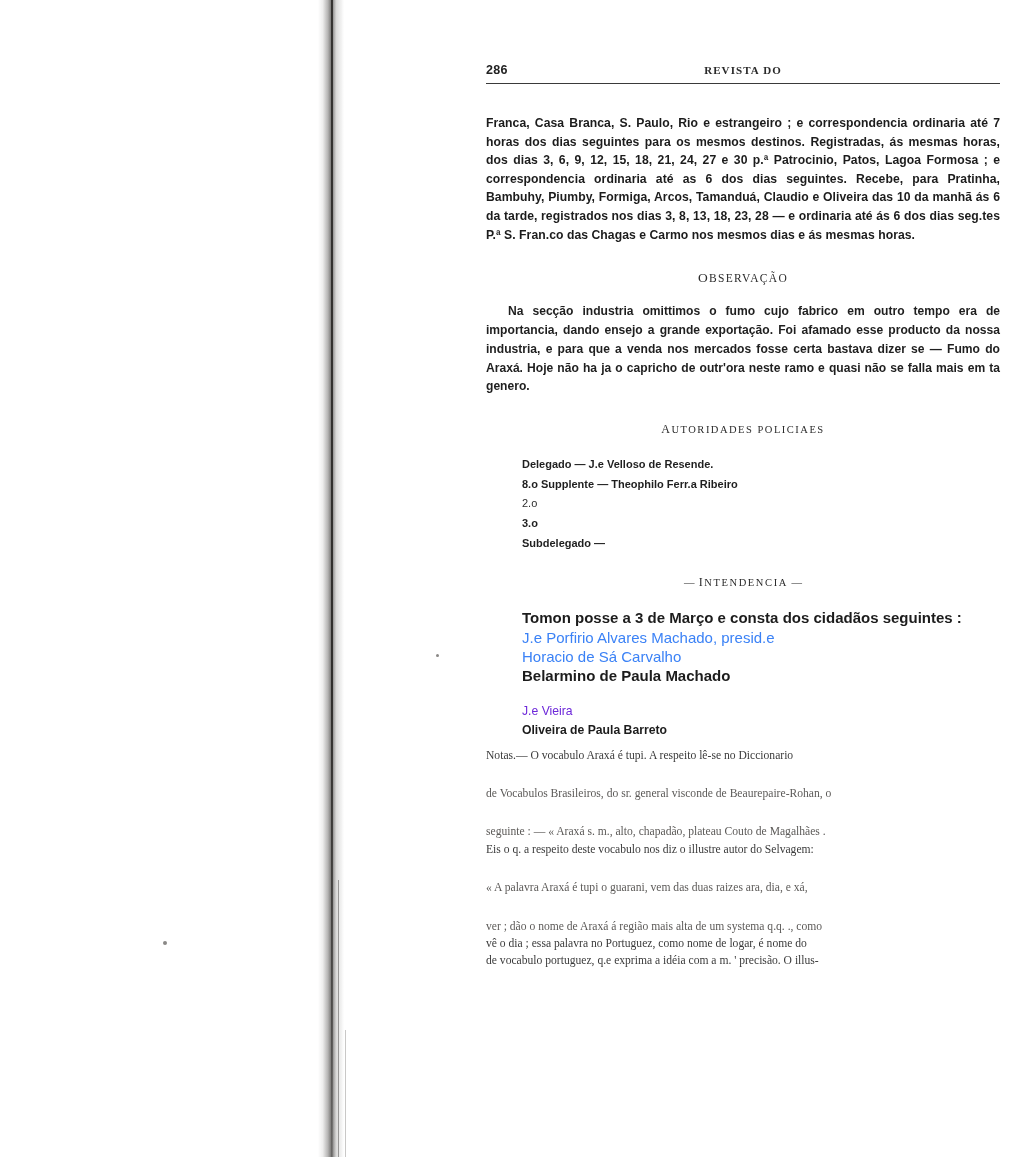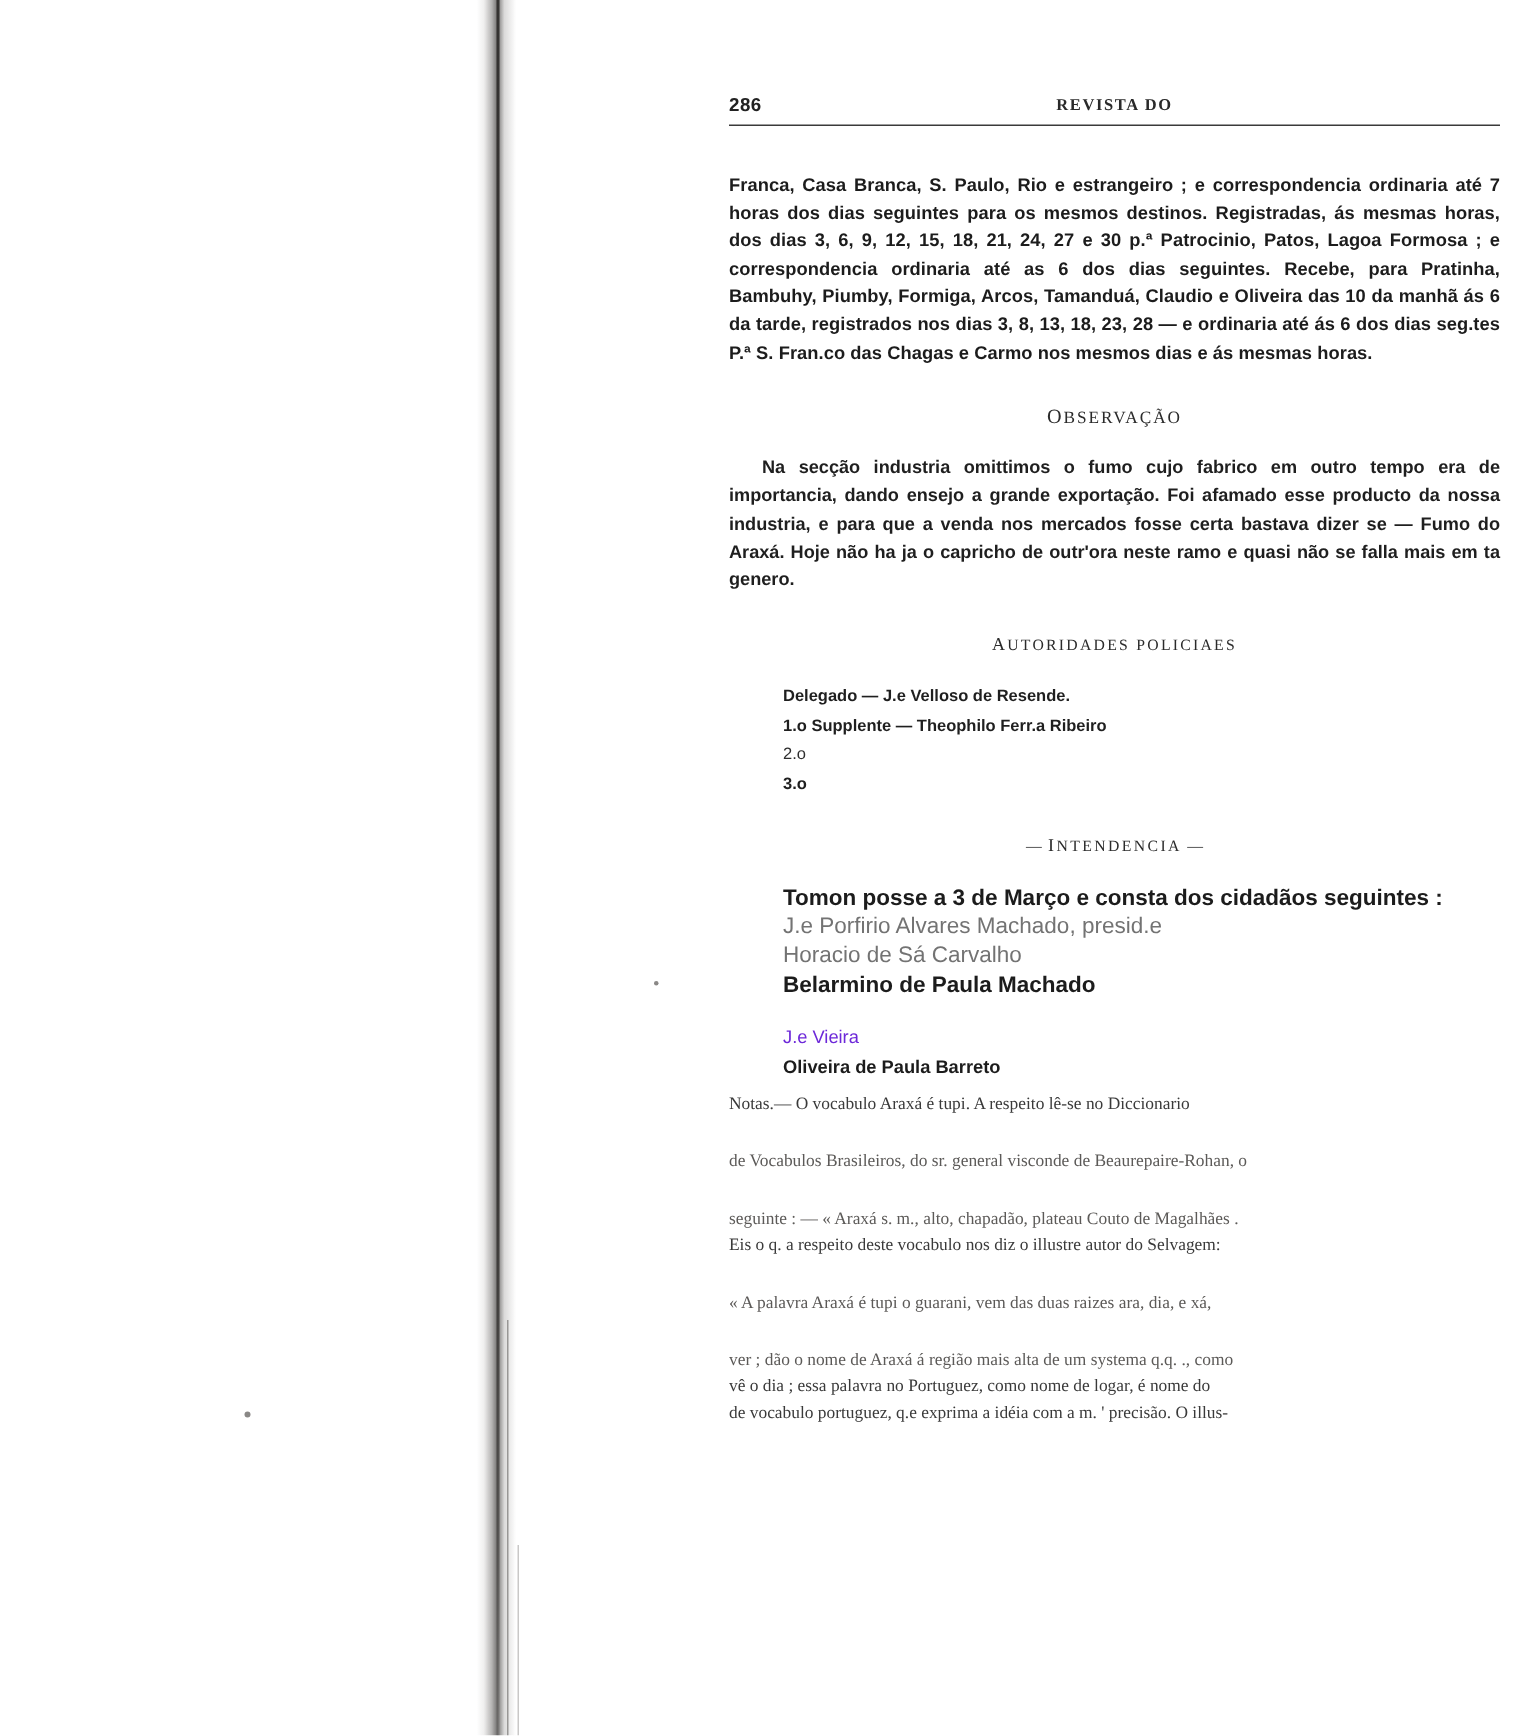--- a/index.html
+++ b/index.html
@@ -191,21 +191,21 @@
   .dash { letter-spacing: 0; }
 
   .intend-body {
     margin-top: 18px;
     padding-left: 36px;
     font-family: "Liberation Sans", sans-serif;
     font-size: 15px;
     line-height: 19.4px;
   }
   .intend-body .b { font-weight: bold; color: #1c1c1c; }
-  .intend-body .reg { font-weight: normal; color: #737373; }
+  .intend-body .reg { font-weight: normal; color: #3b82f6; }
 
   .adj-head {
     margin-top: 24px;
     text-align: center;
     font-family: "Liberation Serif", serif;
     font-size: 10.5px;
     letter-spacing: 1.5px;
     color: #2b2b2b;
   }
   .adj-head .cap { font-size: 12px; }
@@ -255,23 +255,24 @@
     <p class="bold-para">Franca, Casa Branca, S. Paulo, Rio e estrangeiro ;  e correspondencia ordinaria até 7 horas dos dias seguintes para os mesmos destinos. Registradas, ás mesmas horas, dos dias 3, 6, 9, 12, 15, 18, 21, 24, 27 e 30 p.ª Patrocinio, Patos, Lagoa Formosa ; e correspondencia ordinaria até as 6 dos dias seguintes.  Recebe, para Pratinha, Bambuhy, Piumby, Formiga, Arcos, Tamanduá,  Claudio e Oliveira das 10 da manhã ás 6 da tarde, registrados nos dias 3, 8, 13, 18, 23, 28 — e ordinaria até ás 6 dos dias seg.tes   P.ª S. Fran.co das Chagas e Carmo nos mesmos dias e ás mesmas horas.</p>
 
     <div class="sec-head obs-head"><span class="cap">O</span><span>BSERVAÇÃO</span></div>
 
     <p class="obs-para"><span class="lead"></span><span>Na secção industria omittimos o fumo cujo fabrico em outro tempo era de importancia, dando ensejo a grande exportação.  Foi afamado esse producto da nossa industria, e para que a venda nos mercados fosse certa bastava dizer se — Fumo do Araxá.  Hoje não ha ja o capricho de outr'ora neste ramo e quasi não se falla mais em ta genero.</span></p>
 
     <div class="auth-head"><span class="cap">A</span><span>UTORIDADES POLICIAES</span></div>
 
     <div class="list">
       <div class="ln b">Delegado — J.e Velloso de Resende.</div>
-      <div class="ln b">1.o Supplente — Theophilo Ferr.a Ribeiro</div>
+      <div class="ln b">8.o Supplente — Theophilo Ferr.a Ribeiro</div>
       <div class="ln reg">2.o</div>
       <div class="ln b">3.o</div>
+      <div class="ln b">Subdelegado —</div>
     </div>
 
     <div class="intend-head"><span class="dash">—</span> <span class="cap">I</span><span>NTENDENCIA</span> <span class="dash">—</span></div>
 
     <div class="intend-body">
       <div class="b">Tomon posse a 3 de Março e consta dos cidadãos seguintes :</div>
       <div class="reg">J.e Porfirio Alvares Machado, presid.e</div>
       <div class="reg">Horacio de Sá Carvalho</div>
       <div class="b">Belarmino de Paula Machado</div>
     </div>

